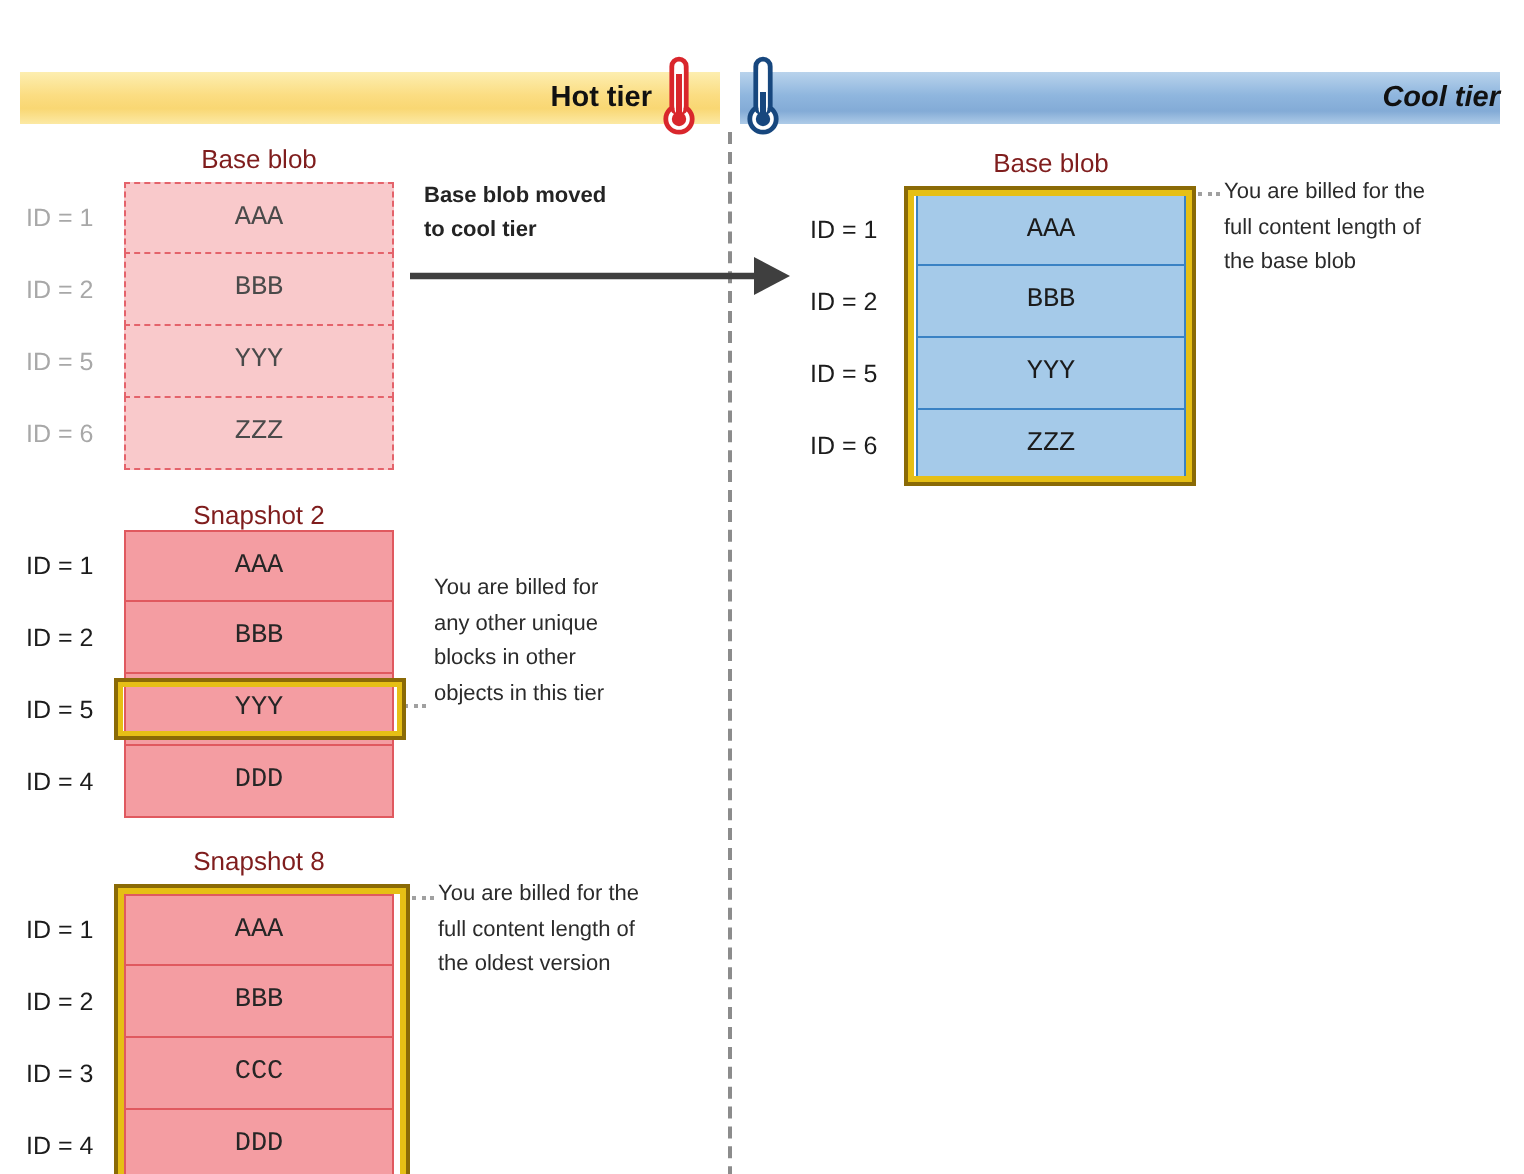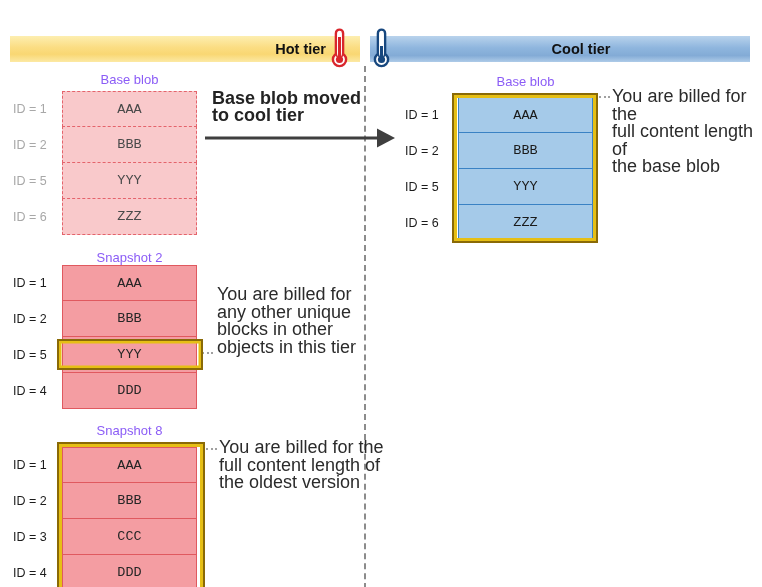--- a/index.html
+++ b/index.html
@@ -2,32 +2,32 @@
 <html><head>
 <meta charset="utf-8">
 <style>
   html,body{margin:0;padding:0;background:#ffffff;}
   body{font-family:"Liberation Sans", sans-serif;}
   #page{position:relative;width:762px;height:587px;background:#ffffff;overflow:hidden;margin-top:22px;}
 
   
   .tier-bar{position:absolute;top:14px;height:26px;display:flex;align-items:center;box-sizing:border-box;}
   #hot-bar{left:10px;width:350px;background:linear-gradient(180deg,#fdeeb0 0%,#fbdd82 45%,#f9d773 70%,#fce9a4 100%);justify-content:flex-end;padding-right:34px;}
-  #cool-bar{left:370px;width:380px;background:linear-gradient(180deg,#b9d3ec 0%,#8fb6de 45%,#83abd6 75%,#aecbe8 100%);justify-content:center;padding-left:42px;}
+  #cool-bar{left:370px;width:380px;background:linear-gradient(180deg,#b9d3ec 0%,#8fb6de 45%,#83abd6 75%,#aecbe8 100%);justify-content:flex-end;padding-left:42px;font-style:italic;}
   .tier-label{font-size:14.5px;font-weight:700;color:#111111;}
   .thermo{position:absolute;top:6px;width:21px;height:40px;}
   #hot-thermo{left:329px;}
   #cool-thermo{left:371px;}
 
   
   #separator{position:absolute;left:364px;top:44px;height:543px;width:0;border-left:2px dashed #8c8c8c;}
 
   
   .group{position:absolute;}
-  .blob-title{position:absolute;top:0;left:var(--idw);width:135px;text-align:center;font-size:13px;color:#8b5cf6;white-space:nowrap;}
+  .blob-title{position:absolute;top:0;left:var(--idw);width:135px;text-align:center;font-size:13px;color:#7f1d1d;white-space:nowrap;}
   .rows{position:absolute;left:0;top:var(--rows-top);text-align:right;}
   .row{display:flex;height:36px;}
   .id-label{width:var(--idw);display:flex;align-items:center;font-size:12.5px;color:#1c1c1c;box-sizing:border-box;}
   .block{width:135px;display:flex;align-items:center;justify-content:center;font-size:13.5px;color:#262626;box-sizing:border-box;position:relative;font-family:Liberation Mono, monospace;}
   .row + .row .block{margin-top:-1px;}
 
   #g-hot-base{left:13px;top:50px;--idw:49px;--rows-top:19px;}
   #g-hot-base .id-label{color:#a8a8a8;}
   #g-hot-base .block{background:#f9c9cb;border:1px dashed #e4636b;color:#4a4a4a;}
 
@@ -40,21 +40,21 @@
   #g-cool-base{left:405px;top:52px;--idw:53px;--rows-top:23px;}
   #g-cool-base .block{background:#a5cae9;border:1px solid #3a82c4;color:#1b1b1b;}
 
   
   .gold-frame{position:absolute;box-sizing:border-box;border:2px solid #8a6a06;box-shadow:inset 0 0 0 3px #e6bf15;background:transparent;z-index:4;pointer-events:none;}
   #snap1-frame{left:44px;top:19px;width:148px;height:155px;}
   #cool-frame{left:47px;top:19px;width:146px;height:150px;}
   .row.hl .block::after{content:"";position:absolute;top:2px;bottom:2px;left:-6px;right:-7px;border:2px solid #8a6a06;box-shadow:inset 0 0 0 2.5px #e6bf15;z-index:4;pointer-events:none;}
 
   
-  .note{position:absolute;font-size:18px;line-height:17.5px;color:#2b2b2b;white-space:pre-line;}
+  .note{position:absolute;font-size:11px;line-height:17.5px;color:#2b2b2b;white-space:pre-line;}
   #move-note{left:212px;top:68px;font-weight:700;line-height:17px;color:#232323;}
   #snap2-note{left:217px;top:264px;}
   #snap1-note{left:219px;top:417px;}
   #cool-note{left:612px;top:66px;}
   .dotted-connector{position:absolute;width:11px;height:0;border-top:2px dotted #a0a0a0;}
   #conn-snap2{left:202px;top:330px;}
   #conn-snap1{left:206px;top:426px;}
   #conn-cool{left:599px;top:74px;}
 
   

